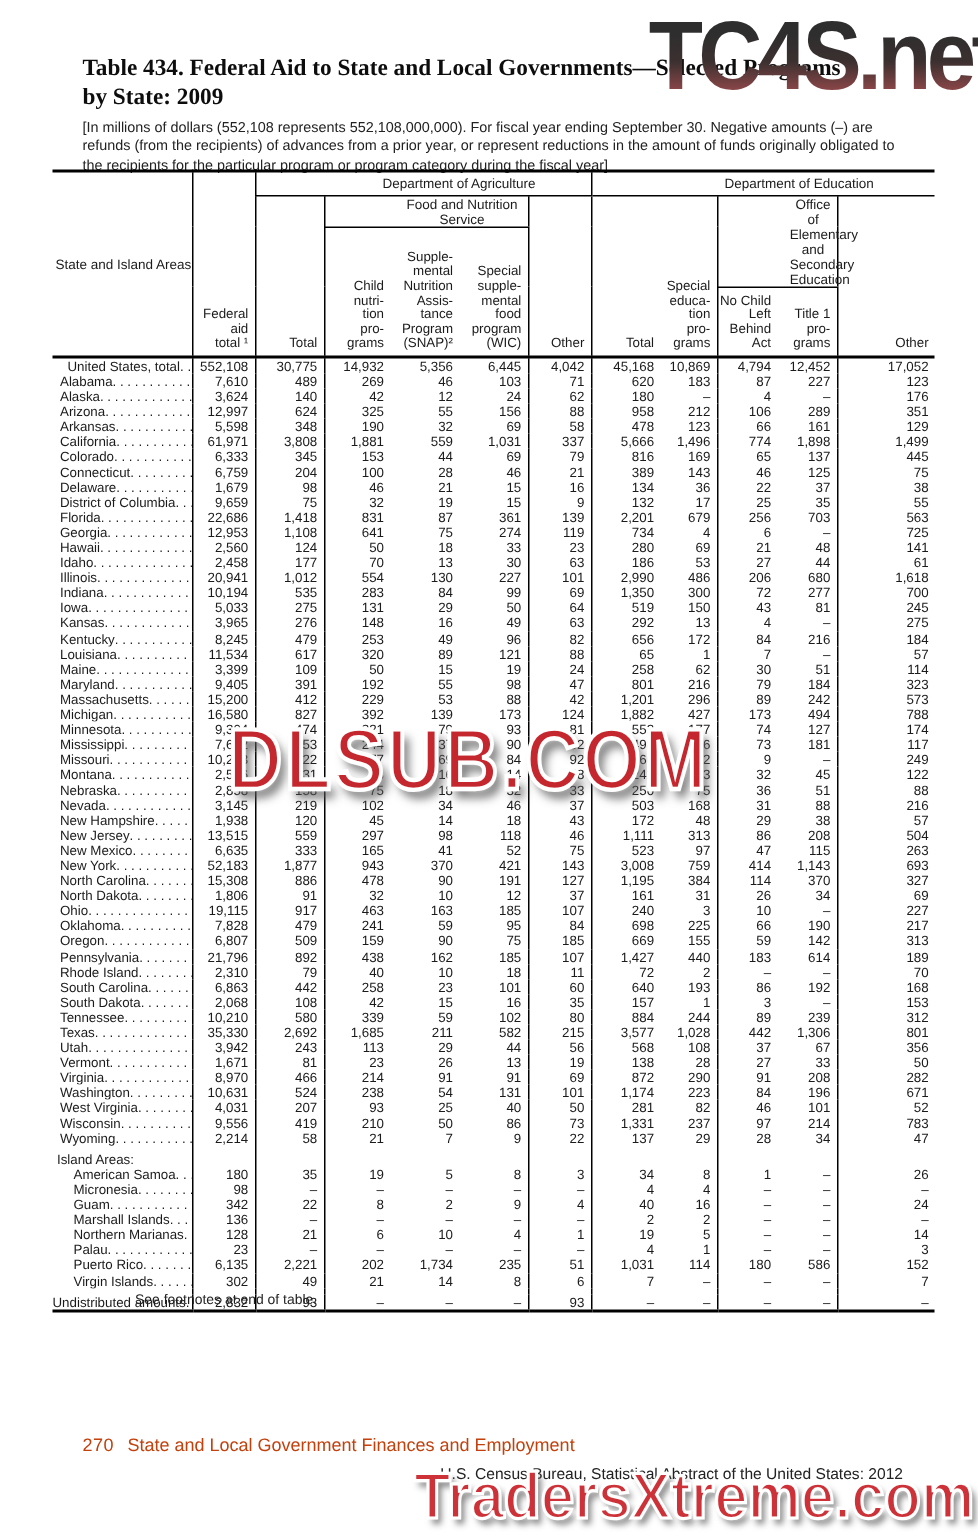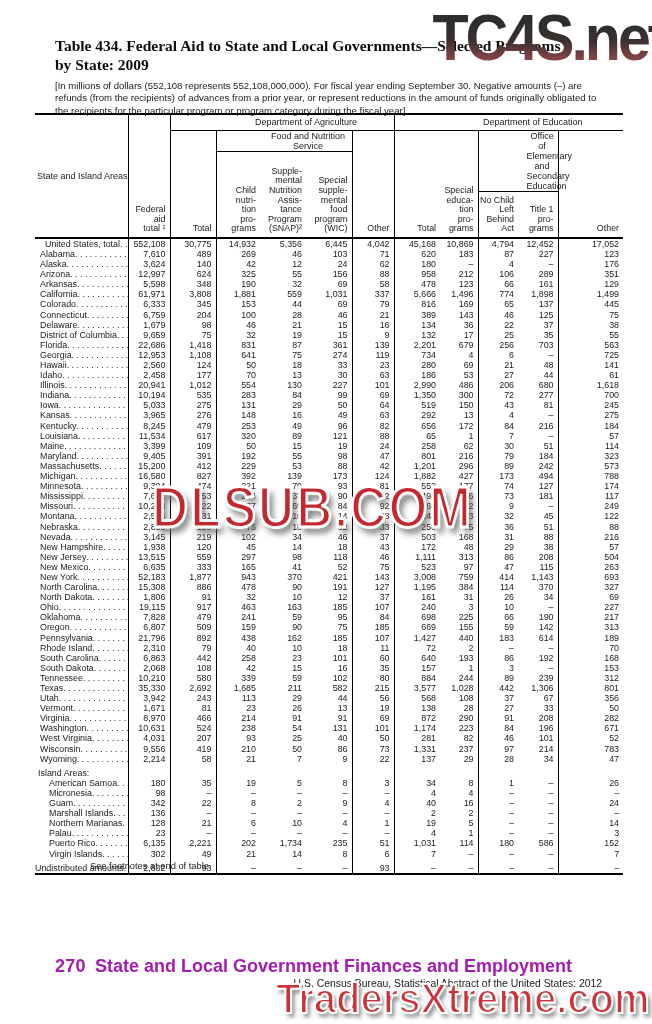--- a/index.html
+++ b/index.html
@@ -31,21 +31,21 @@
   tr.r-total td{font-weight:normal;}
   tr.r-total .nm{padding-left:10px;}
   tr.r-state .nm{padding-left:5px;}
   tr.r-section .nm{padding-left:3px;}
   tr.r-island .nm{padding-left:14px;}
   tr.r-undist .nm{padding-left:0px;}
   tr.r-spacer td{height:4px;}
   tr.r-last td{border-bottom:2px solid #000;}
   #footnote{position:absolute;left:90px;top:861px;font-size:9.3px;color:#222;}
   
-  #footer-line{position:absolute;left:55px;top:956px;font-size:18px;color:#a21caf;font-weight:bold;}
+  #footer-line{position:absolute;left:55px;top:956px;font-size:12px;color:#c2410c;}
   #footer-page{letter-spacing:.3px;}
   #footer-section{margin-left:9px;}
   #footer-source{position:absolute;right:50px;top:978px;font-size:10.4px;color:#222;}
   
   #wm-top{position:absolute;top:0px;right:-12px;font-size:58px;font-weight:900;letter-spacing:-3px;
           transform:scale(1.02,1.12);transform-origin:top right;
           background:linear-gradient(180deg,#2e2e2e 30%,#3c3030 55%,#8a4648 80%,#a95a5c 100%);
           -webkit-background-clip:text;background-clip:text;color:transparent;
           font-family:"Liberation Sans",sans-serif;}
   #wm-mid{position:absolute;left:152px;top:474px;font-size:49px;font-weight:900;letter-spacing:2px;

